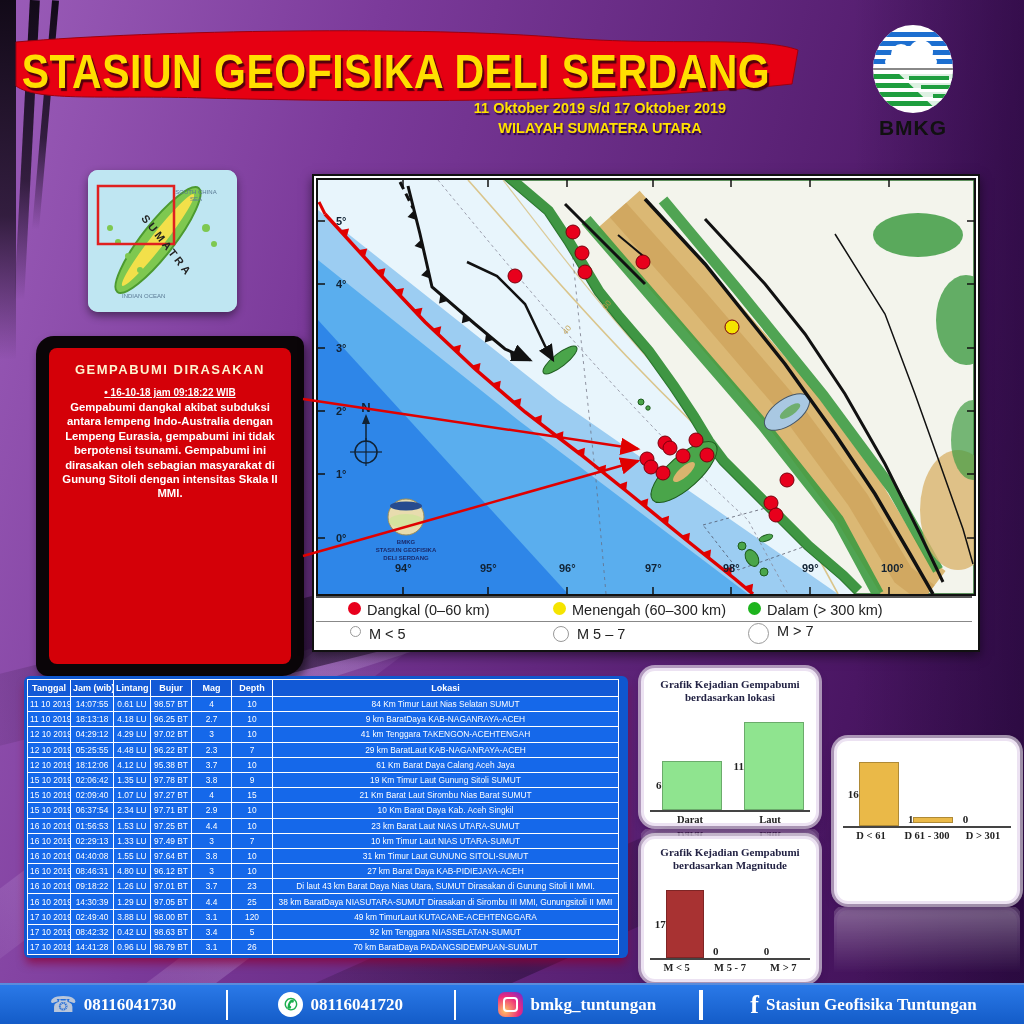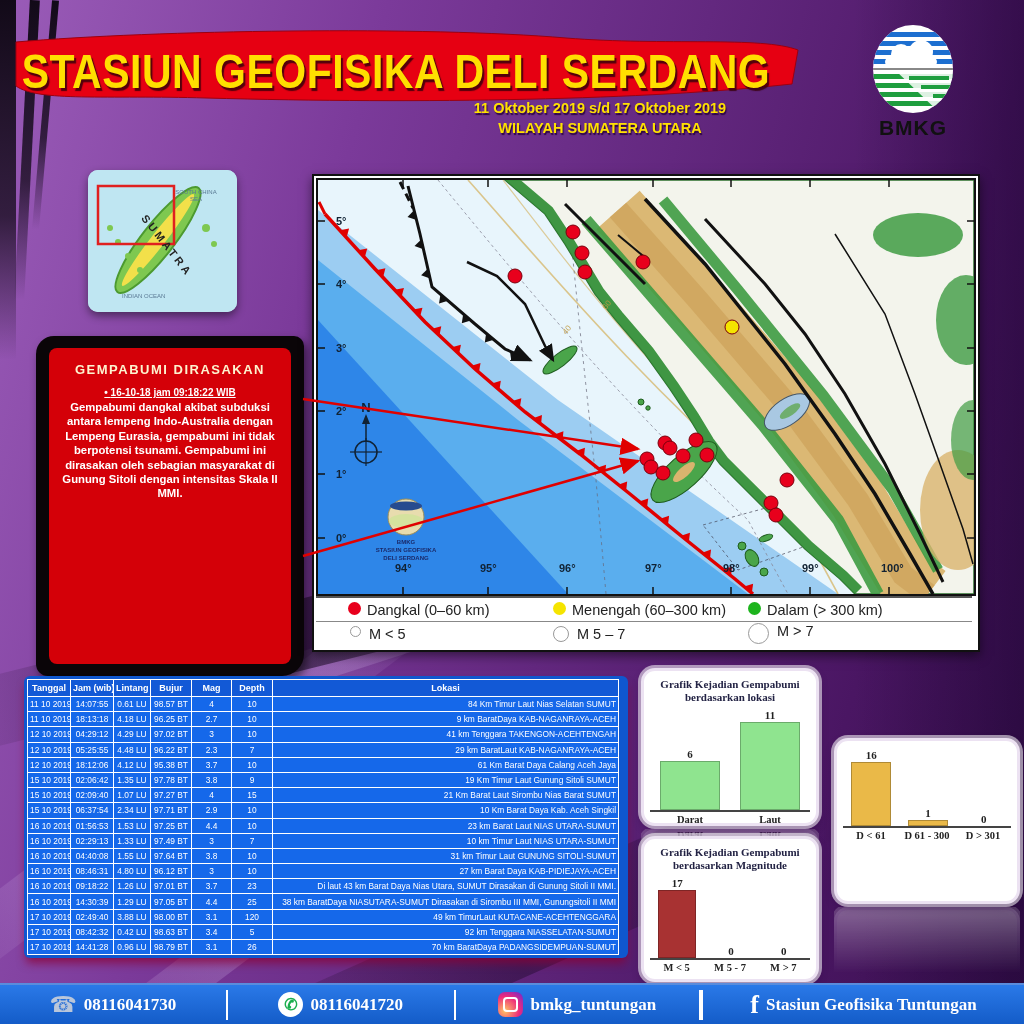--- a/index.html
+++ b/index.html
@@ -57,31 +57,31 @@
   
   .arrows{position:absolute;left:0;top:0;z-index:6;pointer-events:none;}
 
   
   .tablewrap{position:absolute;left:24px;top:676px;width:598px;background:#0f57cf;padding:3px;
     border-radius:6px;box-shadow:0 7px 10px -2px rgba(140,0,50,.75);}
   table.quake{border-collapse:collapse;table-layout:fixed;width:592px;background:#1568ea;color:#fff;}
   table.quake td,table.quake th{border:1px solid #fff;font-size:8.4px;height:14.2px;
     padding:0 2px;white-space:nowrap;overflow:hidden;text-align:center;font-weight:normal;}
   table.quake th{font-weight:bold;font-size:9px;height:16px;background:#1259d6;}
-  table.quake td.loc{text-align:right;}
+  table.quake td.loc{text-align:center;}
 
   
   .chartbox{position:absolute;background:#fff;border:3px solid #ece2f2;border-radius:14px;
     box-shadow:0 0 0 3px rgba(255,255,255,.55),0 4px 8px rgba(40,0,60,.4);
     padding:7px 6px 5px;box-sizing:border-box;
     -webkit-box-reflect:below 3px linear-gradient(to bottom,rgba(0,0,0,0) 60%,rgba(255,255,255,.35));}
   .chartbox .ctitle{font-family:"Liberation Serif",serif;font-weight:bold;font-size:11px;
     line-height:13px;color:#232344;text-align:center;margin-bottom:4px;}
   .bars{display:flex;align-items:flex-end;justify-content:space-around;border-bottom:2px solid #444;}
-  .barcol{display:flex;flex-direction:column;align-items:center;justify-content:flex-start;}
+  .barcol{display:flex;flex-direction:row;align-items:center;justify-content:flex-start;}
   .bval{font-family:"Liberation Serif",serif;font-weight:bold;font-size:11px;color:#222;margin-bottom:1px;}
   .cats{display:flex;justify-content:space-around;margin-top:2px;}
   .cat{font-family:"Liberation Serif",serif;font-weight:bold;font-size:10.5px;color:#222;text-align:center;}
 
   
   .footer{position:absolute;left:0;bottom:0;width:1024px;height:39px;z-index:8;
     background:linear-gradient(180deg,#2a79e8,#145cc8);display:flex;align-items:center;
     border-top:2px solid rgba(220,230,255,.35);}
   .fitem{display:flex;align-items:center;justify-content:center;height:100%;gap:7px;}
   .fsep{width:2px;height:30px;background:#fff;}

